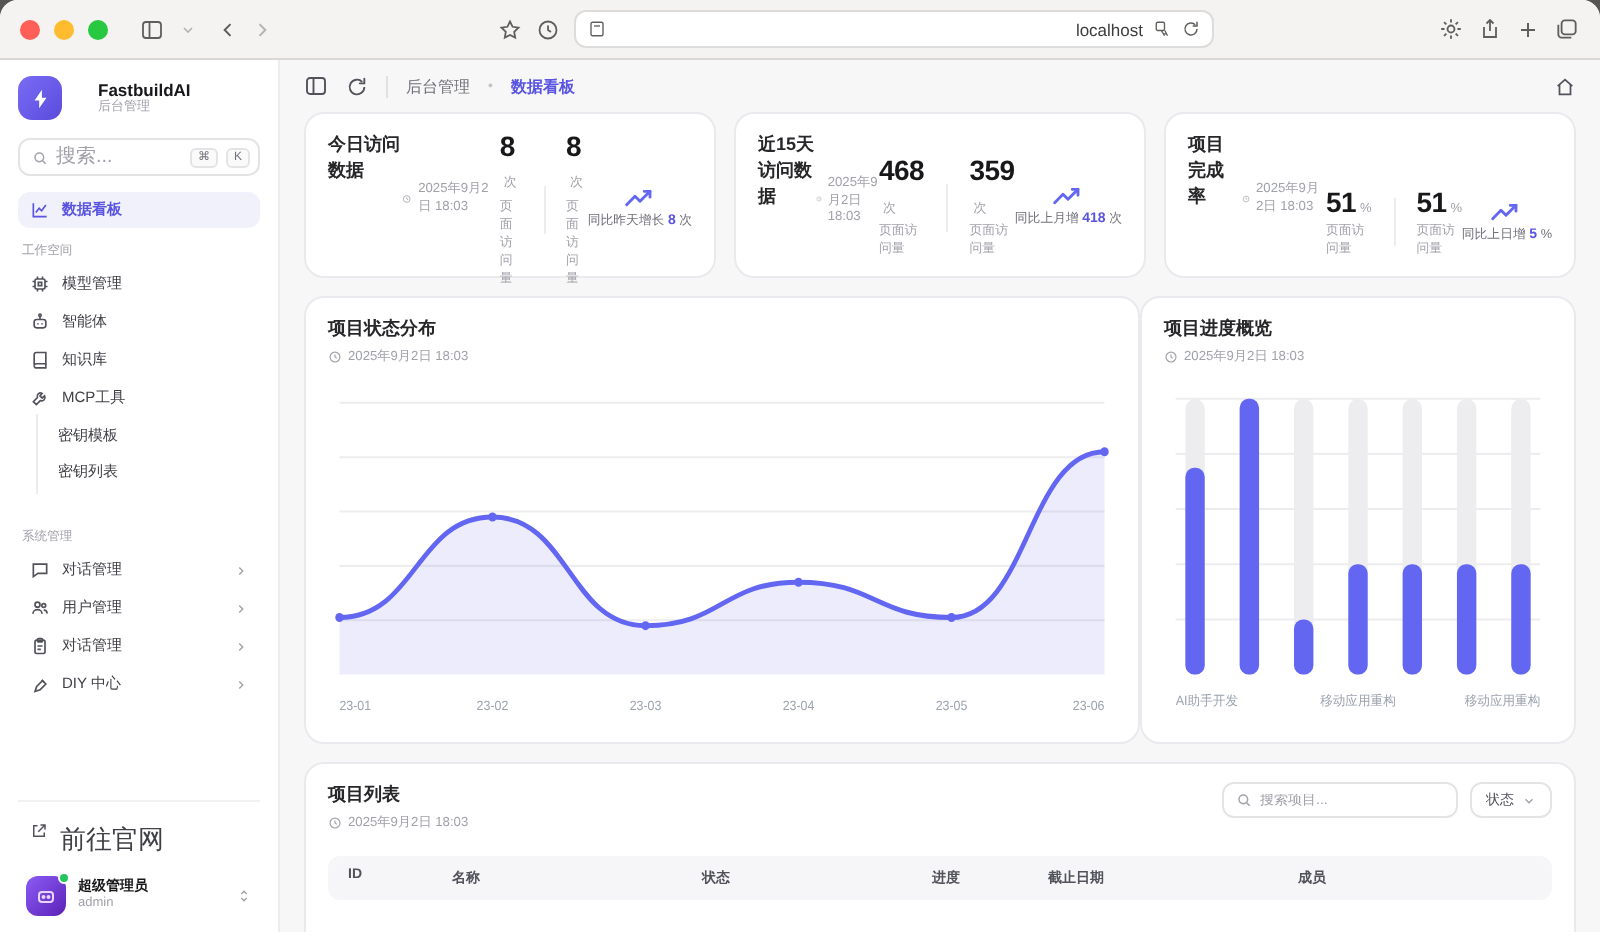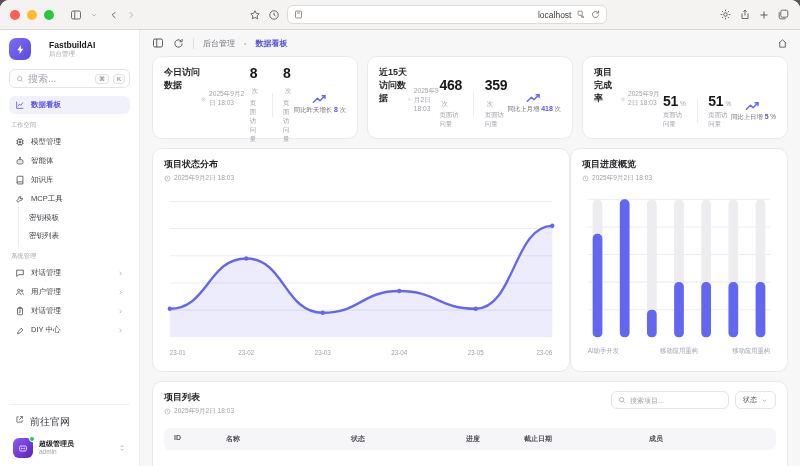--- a/index.html
+++ b/index.html
@@ -26,25 +26,25 @@
   .searchbox input{border:0;outline:0;flex:1;min-width:0;font-size:10px;color:#3f3f46;background:transparent}
   .searchbox input::placeholder{color:#a1a1aa}
   .kbd{font-size:6px;color:#71717a;border:1px solid #e4e4e7;border-radius:3px;padding:1px 3px;line-height:1;background:#fafafa}
   .nav{flex:1;min-height:0;display:flex;flex-direction:column}
   .nav-item{display:flex;align-items:center;gap:6px;padding:4px 6px;border-radius:6px;color:#3f3f46;font-size:7.5px;margin-bottom:1px;cursor:pointer}
   .nav-item .nicon{color:#52525b;display:flex}
   .nav-item.active{background:#f1f1fb;color:#5a55e0;font-weight:600}
   .nav-item.active .nicon{color:#5a55e0}
   .nav-item .chev{margin-left:auto;color:#a1a1aa;display:flex}
   .section{font-size:6.3px;color:#a1a1aa;margin:6px 2px 3px}
-  .subwrap{position:relative;padding-left:14px;margin-bottom:1px}
+  .subwrap{position:relative;padding-left:14px;margin-bottom:13px}
   .subwrap:before{content:"";position:absolute;left:9px;top:-2px;bottom:-2px;width:1px;background:#ececee}
   .sub-item{display:block;padding:4px 6px;font-size:7.5px;color:#3f3f46;border-radius:6px;cursor:pointer}
   .side-footer{margin-top:auto;padding-top:6px;border-top:1px solid #f1f1f3}
-  .site-link{display:flex;align-items:flex-start;gap:6px;font-size:10px;color:#3f3f46;padding:4px 6px;cursor:pointer}
+  .site-link{display:flex;align-items:flex-start;gap:6px;font-size:13px;color:#3f3f46;padding:4px 6px;cursor:pointer}
   .user-row{display:flex;align-items:center;gap:6px;padding:5px 4px 0;cursor:pointer}
   .avatar{width:20px;height:20px;border-radius:6px;background:linear-gradient(135deg,#8b5cf6,#5b21b6);position:relative;display:flex;align-items:center;justify-content:center;flex:0 0 auto}
   .online{position:absolute;top:-2px;right:-2px;width:6px;height:6px;border-radius:50%;background:#22c55e;border:1px solid #fff}
   .uname{font-size:7px;font-weight:700;color:#18181b;line-height:1.25}
   .uid{font-size:6.5px;color:#a1a1aa;line-height:1.25}
   .user-caret{margin-left:auto;color:#a1a1aa;display:flex}
   
   .main{flex:1;background:#f7f7f8;padding:7px 12px 0;display:flex;flex-direction:column;min-width:0}
   .mtoolbar{height:24px;display:flex;align-items:center;gap:9px;margin-bottom:7px}
   .ticon{color:#52525b;display:flex;cursor:pointer}

